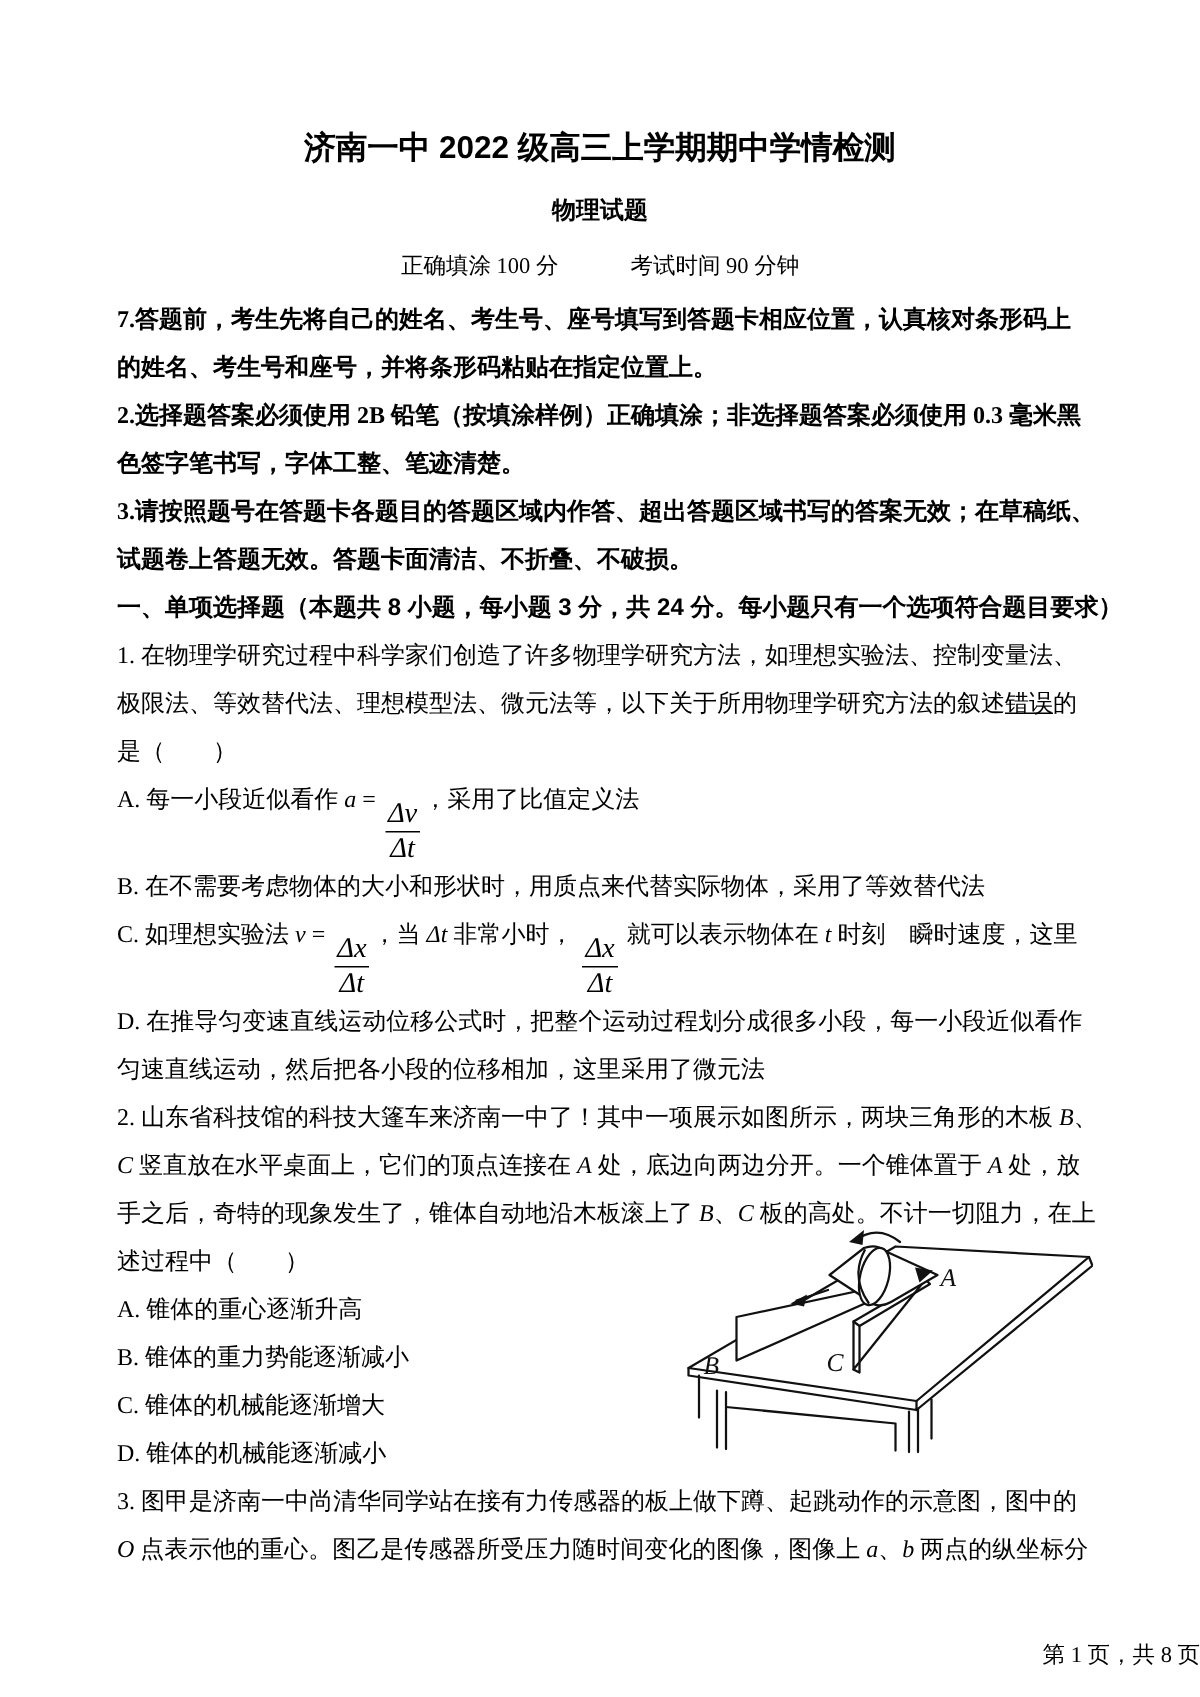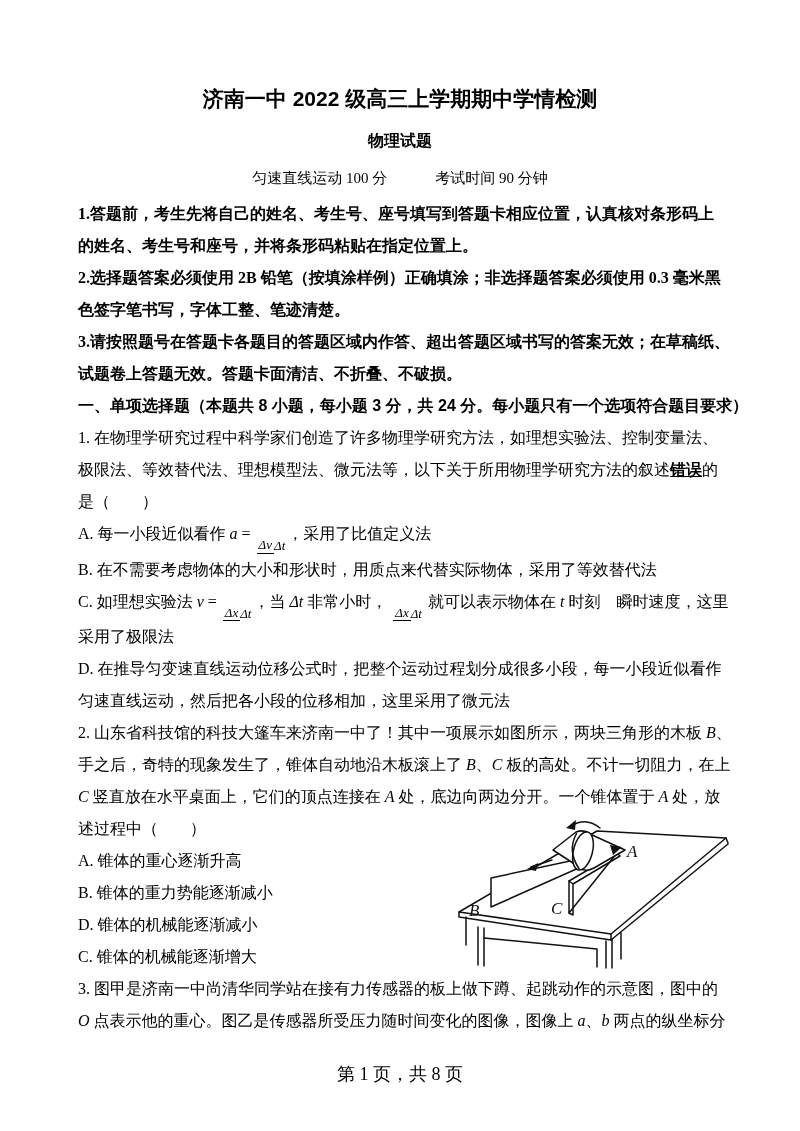--- a/index.html
+++ b/index.html
@@ -20,46 +20,46 @@
     font-weight:bold; font-size:16px; line-height:30px; margin-top:12px;
   }
   .exam-info { text-align:center; font-size:15px; line-height:24px; margin-top:10px; }
   .exam-info .gap { display:inline-block; width:48px; }
   .notices { margin-top:8px; }
   .para .line { line-height:32px; white-space:nowrap; }
   .bold { font-weight:bold; }
   .hei  { font-family:"Liberation Sans", sans-serif; font-weight:bold;text-align:right; }
   .seg-n { }
   .seg-i { font-style:italic; }
-  .seg-bu { font-weight:bold; text-decoration:underline; }
+  .seg-bu { font-weight:normal; text-decoration:underline; }
   .frac {
-    display:inline-flex; flex-direction:row; align-items:flex-start;
-    vertical-align:-10px; line-height:1.05; font-size:13px;
+    display:inline-flex; flex-direction:column; align-items:center;
+    vertical-align:-10px; line-height:1.05; font-size:19px;
     font-style:italic; margin:0 2px;
   }
   .frac .fn { border-bottom:1px solid #000; padding:0 2px 1px 2px; }
   .frac .fd { padding-top:1px; }
   .figure { position:absolute; left:449px; top:817px; width:280px; height:156px; }
   .figure text { font-family:"Liberation Serif", serif; font-style:italic; font-size:17px; fill:#111; }
-  .footer { position:absolute; left:0; right:0; top:1062px; text-align:center; font-size:18px; }
+  .footer { position:absolute; left:0; right:0; top:1094px; text-align:right; font-size:15px; }
 </style>
 </head>
 <body>
 
 <div class="page">
   <div class="content">
     <h1 class="title">济南一中 2022 级高三上学期期中学情检测</h1>
     <h2 class="subtitle">物理试题</h2>
     <div class="exam-info">
-      <span>匀速直线运动 100 分</span><span class="gap"></span><span>考试时间 90 分钟</span>
+      <span>正确填涂 100 分</span><span class="gap"></span><span>考试时间 90 分钟</span>
     </div>
 
     <div class="notices">
       <div class="para bold">
-          <div class="line">1.答题前，考生先将自己的姓名、考生号、座号填写到答题卡相应位置，认真核对条形码上</div>
+          <div class="line">7.答题前，考生先将自己的姓名、考生号、座号填写到答题卡相应位置，认真核对条形码上</div>
           <div class="line">的姓名、考生号和座号，并将条形码粘贴在指定位置上。</div>
         </div>
       <div class="para bold">
           <div class="line">2.选择题答案必须使用 2B 铅笔（按填涂样例）正确填涂；非选择题答案必须使用 0.3 毫米黑</div>
           <div class="line">色签字笔书写，字体工整、笔迹清楚。</div>
         </div>
       <div class="para bold">
           <div class="line">3.请按照题号在答题卡各题目的答题区域内作答、超出答题区域书写的答案无效；在草稿纸、</div>
           <div class="line">试题卷上答题无效。答题卡面清洁、不折叠、不破损。</div>
         </div>
@@ -84,38 +84,37 @@
         <div class="line">B. 在不需要考虑物体的大小和形状时，用质点来代替实际物体，采用了等效替代法</div>
       </div>
     <div class="para">
         <div class="line"><span class="seg-n">C. 如理想实验法 </span><span class="seg-i">v</span><span class="seg-n"> = </span><span class="frac">
             <span class="fn">Δx</span>
             <span class="fd">Δt</span>
           </span><span class="seg-n">，当 </span><span class="seg-i">Δt</span><span class="seg-n"> 非常小时， </span><span class="frac">
             <span class="fn">Δx</span>
             <span class="fd">Δt</span>
           </span><span class="seg-n"> 就可以表示物体在 </span><span class="seg-i">t</span><span class="seg-n"> 时刻　瞬时速度，这里</span></div>
-        <div class="line">采用了极限法</div>
       </div>
     <div class="para">
         <div class="line">D. 在推导匀变速直线运动位移公式时，把整个运动过程划分成很多小段，每一小段近似看作</div>
         <div class="line">匀速直线运动，然后把各小段的位移相加，这里采用了微元法</div>
       </div>
 
     <div class="para">
         <div class="line"><span class="seg-n">2. 山东省科技馆的科技大篷车来济南一中了！其中一项展示如图所示，两块三角形的木板 </span><span class="seg-i">B</span><span class="seg-n">、</span></div>
+        <div class="line"><span class="seg-i">C</span><span class="seg-n"> 竖直放在水平桌面上，它们的顶点连接在 </span><span class="seg-i">A</span><span class="seg-n"> 处，底边向两边分开。一个锥体置于 </span><span class="seg-i">A</span><span class="seg-n"> 处，放</span></div>
         <div class="line"><span class="seg-n">手之后，奇特的现象发生了，锥体自动地沿木板滚上了 </span><span class="seg-i">B</span><span class="seg-n">、</span><span class="seg-i">C</span><span class="seg-n"> 板的高处。不计一切阻力，在上</span></div>
-        <div class="line"><span class="seg-i">C</span><span class="seg-n"> 竖直放在水平桌面上，它们的顶点连接在 </span><span class="seg-i">A</span><span class="seg-n"> 处，底边向两边分开。一个锥体置于 </span><span class="seg-i">A</span><span class="seg-n"> 处，放</span></div>
         <div class="line">述过程中（　　）</div>
       </div>
     <div class="para">
         <div class="line">A. 锥体的重心逐渐升高</div>
         <div class="line">B. 锥体的重力势能逐渐减小</div>
+        <div class="line">C. 锥体的机械能逐渐增大</div>
         <div class="line">D. 锥体的机械能逐渐减小</div>
-        <div class="line">C. 锥体的机械能逐渐增大</div>
       </div>
 
     <div class="para">
         <div class="line">3. 图甲是济南一中尚清华同学站在接有力传感器的板上做下蹲、起跳动作的示意图，图中的</div>
         <div class="line"><span class="seg-i">O</span><span class="seg-n"> 点表示他的重心。图乙是传感器所受压力随时间变化的图像，图像上 </span><span class="seg-i">a</span><span class="seg-n">、</span><span class="seg-i">b</span><span class="seg-n"> 两点的纵坐标分</span></div>
       </div>
   </div>
 
   <svg class="figure" viewBox="0 0 280 156" fill="none" stroke="#111" stroke-width="1.5" stroke-linejoin="round" stroke-linecap="round">
 

